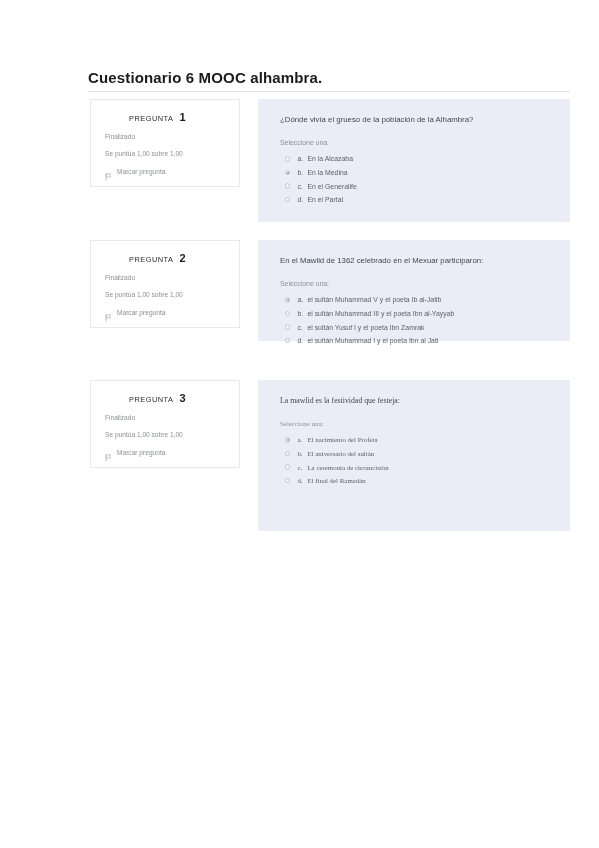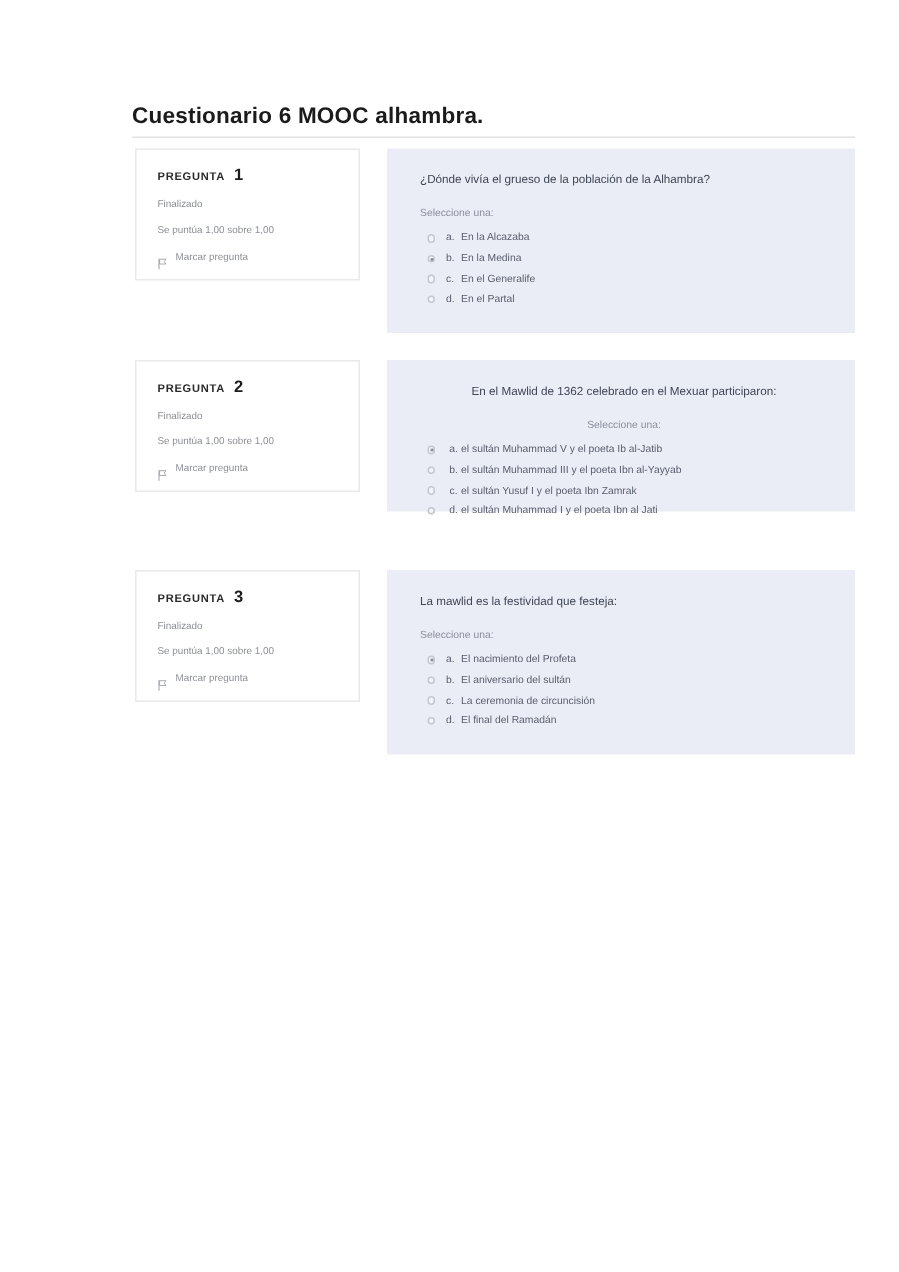--- a/index.html
+++ b/index.html
@@ -57,24 +57,25 @@
     padding: 11px 12px 12px 14px;
   }
   .info-head {
     display: flex;
     align-items: baseline;
     gap: 6px;
     margin-bottom: 10px;
   }
   .info-head .lbl {
     font-size: 7.4px;
-    font-weight: bold;
+    font-weight: normal;
     letter-spacing: 0.5px;
     color: #2b2b2b;
     text-transform: uppercase;
+    margin-left: 24px;
   }
   .info-head .num {
     font-size: 11px;
     font-weight: bold;
     color: #1b1b1b;
   }
   .info-state {
     font-size: 6.6px;
     color: #8c8f96;
     margin-bottom: 10px;
@@ -231,21 +232,21 @@
         <span class="flag-icon">
           <svg viewBox="0 0 7 8" width="7" height="8" xmlns="http://www.w3.org/2000/svg">
             <path d="M1 0.5 L1 7.5" stroke="#9fa3ac" stroke-width="0.7" fill="none"></path>
             <path d="M1.4 0.8 L5.6 0.8 L4.5 2.4 L5.6 4.0 L1.4 4.0 Z" fill="none" stroke="#9fa3ac" stroke-width="0.6"></path>
           </svg>
         </span>
         <span class="flag-label">Marcar pregunta</span>
       </div>
     </div>
 
-    <div class="q-panel" style="top:240px;height:101px;text-align:center;">
+    <div class="q-panel" style="top:240px;height:101px;">
       <div class="q-text">En el Mawlid de 1362 celebrado en el Mexuar participaron:</div>
       <div class="q-select-label">Seleccione una:</div>
       <ul class="opt-list">
         <li class="opt-row">
           <span class="radio checked"></span>
           <span class="opt-letter">a.</span>
           <span class="opt-text">el sultán Muhammad V y el poeta Ib al-Jatib</span>
         </li>
         <li class="opt-row">
           <span class="radio"></span>
@@ -278,21 +279,21 @@
         <span class="flag-icon">
           <svg viewBox="0 0 7 8" width="7" height="8" xmlns="http://www.w3.org/2000/svg">
             <path d="M1 0.5 L1 7.5" stroke="#9fa3ac" stroke-width="0.7" fill="none"></path>
             <path d="M1.4 0.8 L5.6 0.8 L4.5 2.4 L5.6 4.0 L1.4 4.0 Z" fill="none" stroke="#9fa3ac" stroke-width="0.6"></path>
           </svg>
         </span>
         <span class="flag-label">Marcar pregunta</span>
       </div>
     </div>
 
-    <div class="q-panel" style="top:380px;height:123px;">
+    <div class="q-panel" style="top:380px;height:151px;font-family:Liberation Serif, serif;">
       <div class="q-text">La mawlid es la festividad que festeja:</div>
       <div class="q-select-label">Seleccione una:</div>
       <ul class="opt-list">
         <li class="opt-row">
           <span class="radio checked"></span>
           <span class="opt-letter">a.</span>
           <span class="opt-text">El nacimiento del Profeta</span>
         </li>
         <li class="opt-row">
           <span class="radio"></span>

